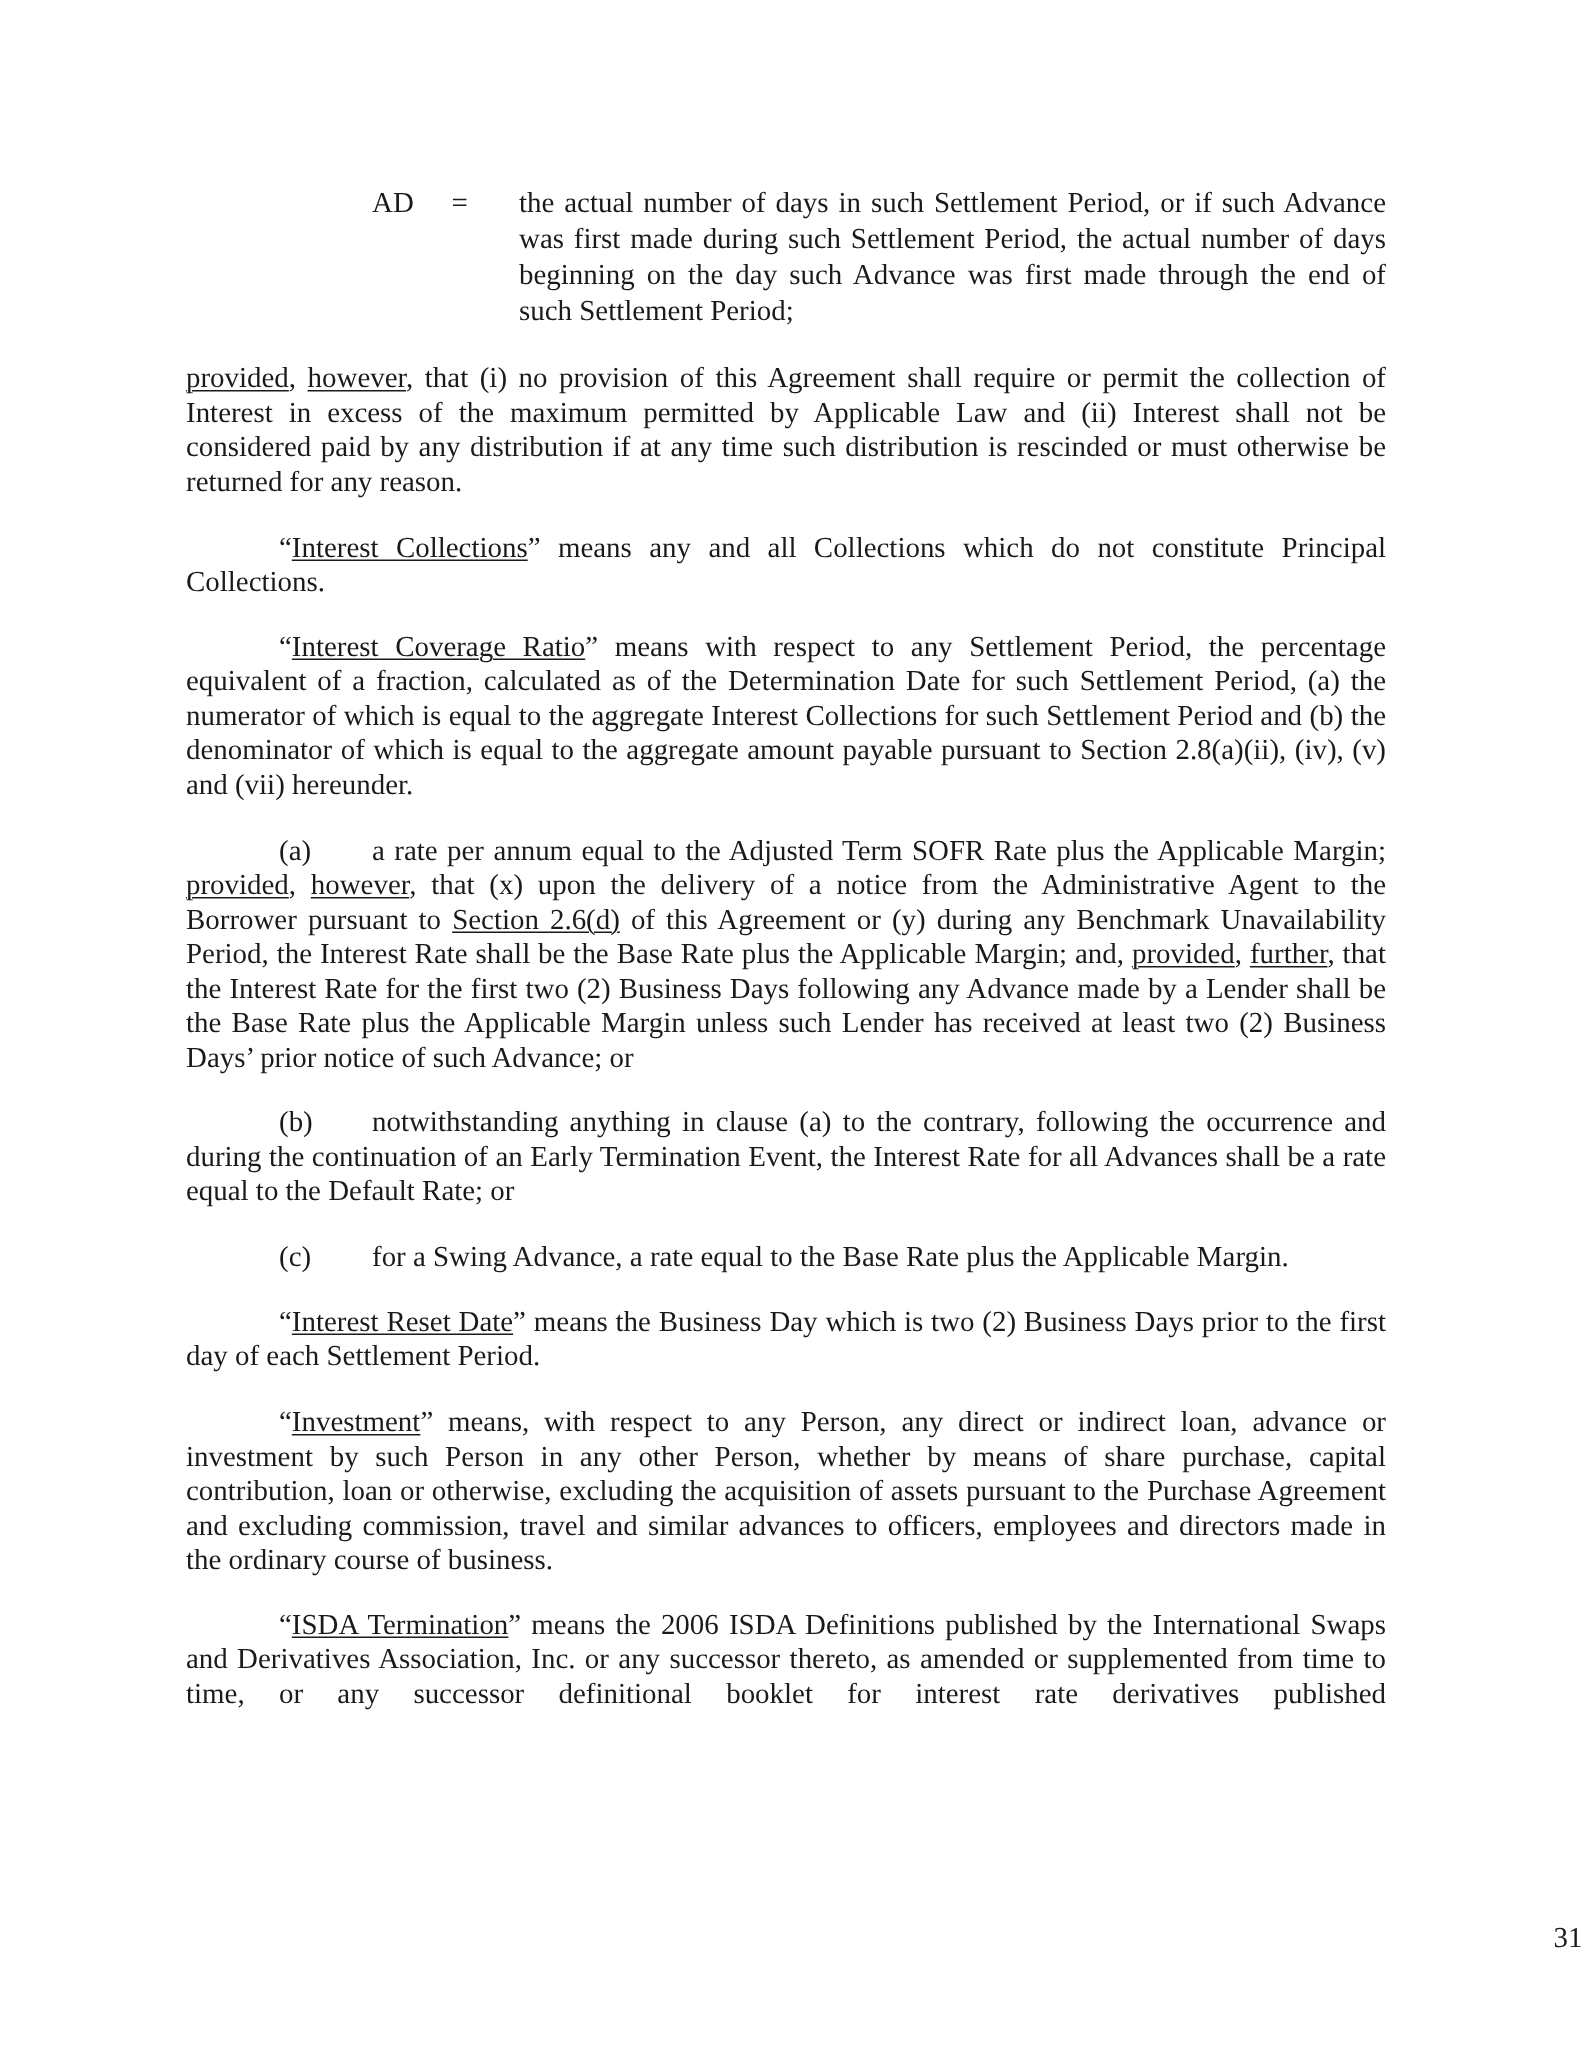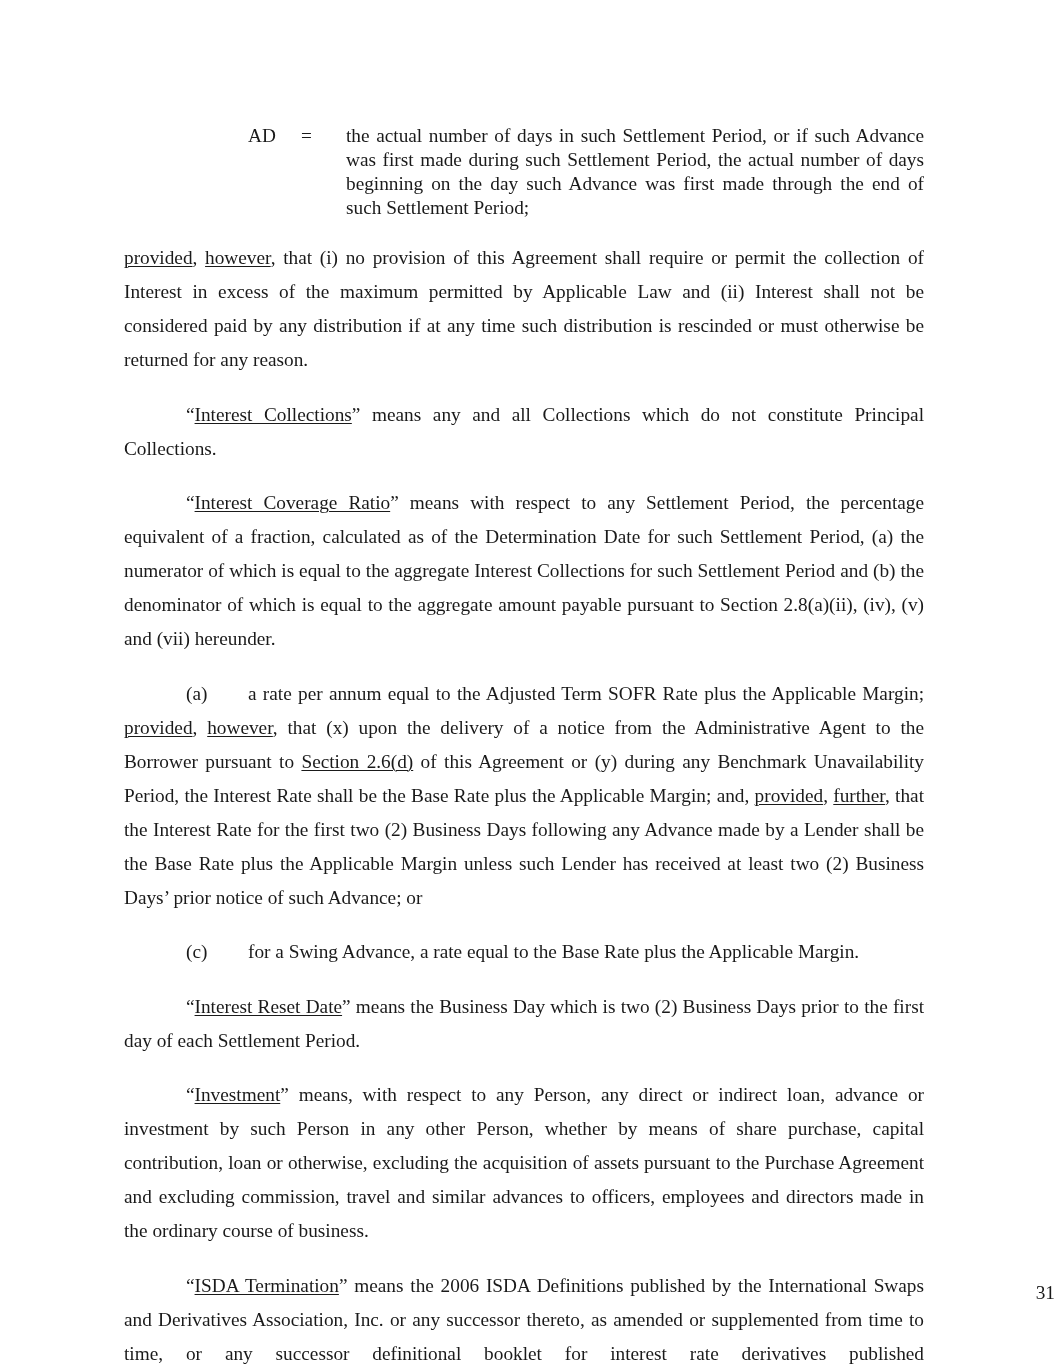--- a/index.html
+++ b/index.html
@@ -44,21 +44,21 @@
     text-align: justify;
     text-align-last: left;
   }
   .body-text {
     position: absolute;
     left: 124px;
     width: 800px;
     top: 241px;
   }
   .para {
-    line-height: 34px;
+    line-height: 23px;
     text-align: justify;
     margin: 0 0 20.5px 0;
   }
   .para.indent {
     text-indent: 62px;
     font-family: Liberation Serif, serif;
   }
   .para.last-left {
     text-align-last: left;
   }
@@ -93,20 +93,21 @@
     <span class="lhs">AD</span>
     <span class="eq">=</span>
     <div class="rhs">the actual number of days in such Settlement Period, or if such Advance was first made during such Settlement Period, the actual number of days beginning on the day such Advance was first made through the end of such Settlement Period;</div>
   </div>
 
   <div class="body-text" id="body-text">
       <p class="para last-left"><u>provided</u><span>, </span><u>however</u><span>, that (i) no provision of this Agreement shall require or permit the collection of Interest in excess of the maximum permitted by Applicable Law and (ii) Interest shall not be considered paid by any distribution if at any time such distribution is rescinded or must otherwise be returned for any reason.</span></p>
       <p class="para indent last-left"><span>“</span><u>Interest Collections</u><span>” means any and all Collections which do not constitute Principal Collections.</span></p>
       <p class="para indent last-left"><span>“</span><u>Interest Coverage Ratio</u><span>” means with respect to any Settlement Period, the percentage equivalent of a fraction, calculated as of the Determination Date for such Settlement Period, (a) the numerator of which is equal to the aggregate Interest Collections for such Settlement Period and (b) the denominator of which is equal to the aggregate amount payable pursuant to Section 2.8(a)(ii), (iv), (v) and (vii) hereunder.</span></p>
       <p class="para indent last-left"><span class="clause-label">(a)</span><span>a rate per annum equal to the Adjusted Term SOFR Rate plus the Applicable Margin; </span><u>provided</u><span>, </span><u>however</u><span>, that (x) upon the delivery of a notice from the Administrative Agent to the Borrower pursuant to </span><u>Section 2.6(d)</u><span> of this Agreement or (y) during any Benchmark Unavailability Period, the Interest Rate shall be the Base Rate plus the Applicable Margin; and, </span><u>provided</u><span>, </span><u>further</u><span>, that the Interest Rate for the first two (2) Business Days following any Advance made by a Lender shall be the Base Rate plus the Applicable Margin unless such Lender has received at least two (2) Business Days’ prior notice of such Advance; or</span></p>
+      <p class="para indent last-left"><span class="clause-label">(b)</span><span>notwithstanding anything in clause (a) to the contrary, following the occurrence and during the continuation of an Early Termination Event, the Interest Rate for all Advances shall be a rate equal to the Default Rate; or</span></p>
       <p class="para indent last-left"><span class="clause-label">(c)</span><span>for a Swing Advance, a rate equal to the Base Rate plus the Applicable Margin.</span></p>
       <p class="para indent last-left"><span>“</span><u>Interest Reset Date</u><span>” means the Business Day which is two (2) Business Days prior to the first day of each Settlement Period.</span></p>
       <p class="para indent last-left"><span>“</span><u>Investment</u><span>” means, with respect to any Person, any direct or indirect loan, advance or investment by such Person in any other Person, whether by means of share purchase, capital contribution, loan or otherwise, excluding the acquisition of assets pursuant to the Purchase Agreement and excluding commission, travel and similar advances to officers, employees and directors made in the ordinary course of business.</span></p>
       <p class="para indent last-justify"><span>“</span><u>ISDA Termination</u><span>” means the 2006 ISDA Definitions published by the International Swaps and Derivatives Association, Inc. or any successor thereto, as amended or supplemented from time to time, or any successor definitional booklet for interest rate derivatives published</span></p>
     </div>
 
   <div class="page-number">31</div>
 
 </div>
 

